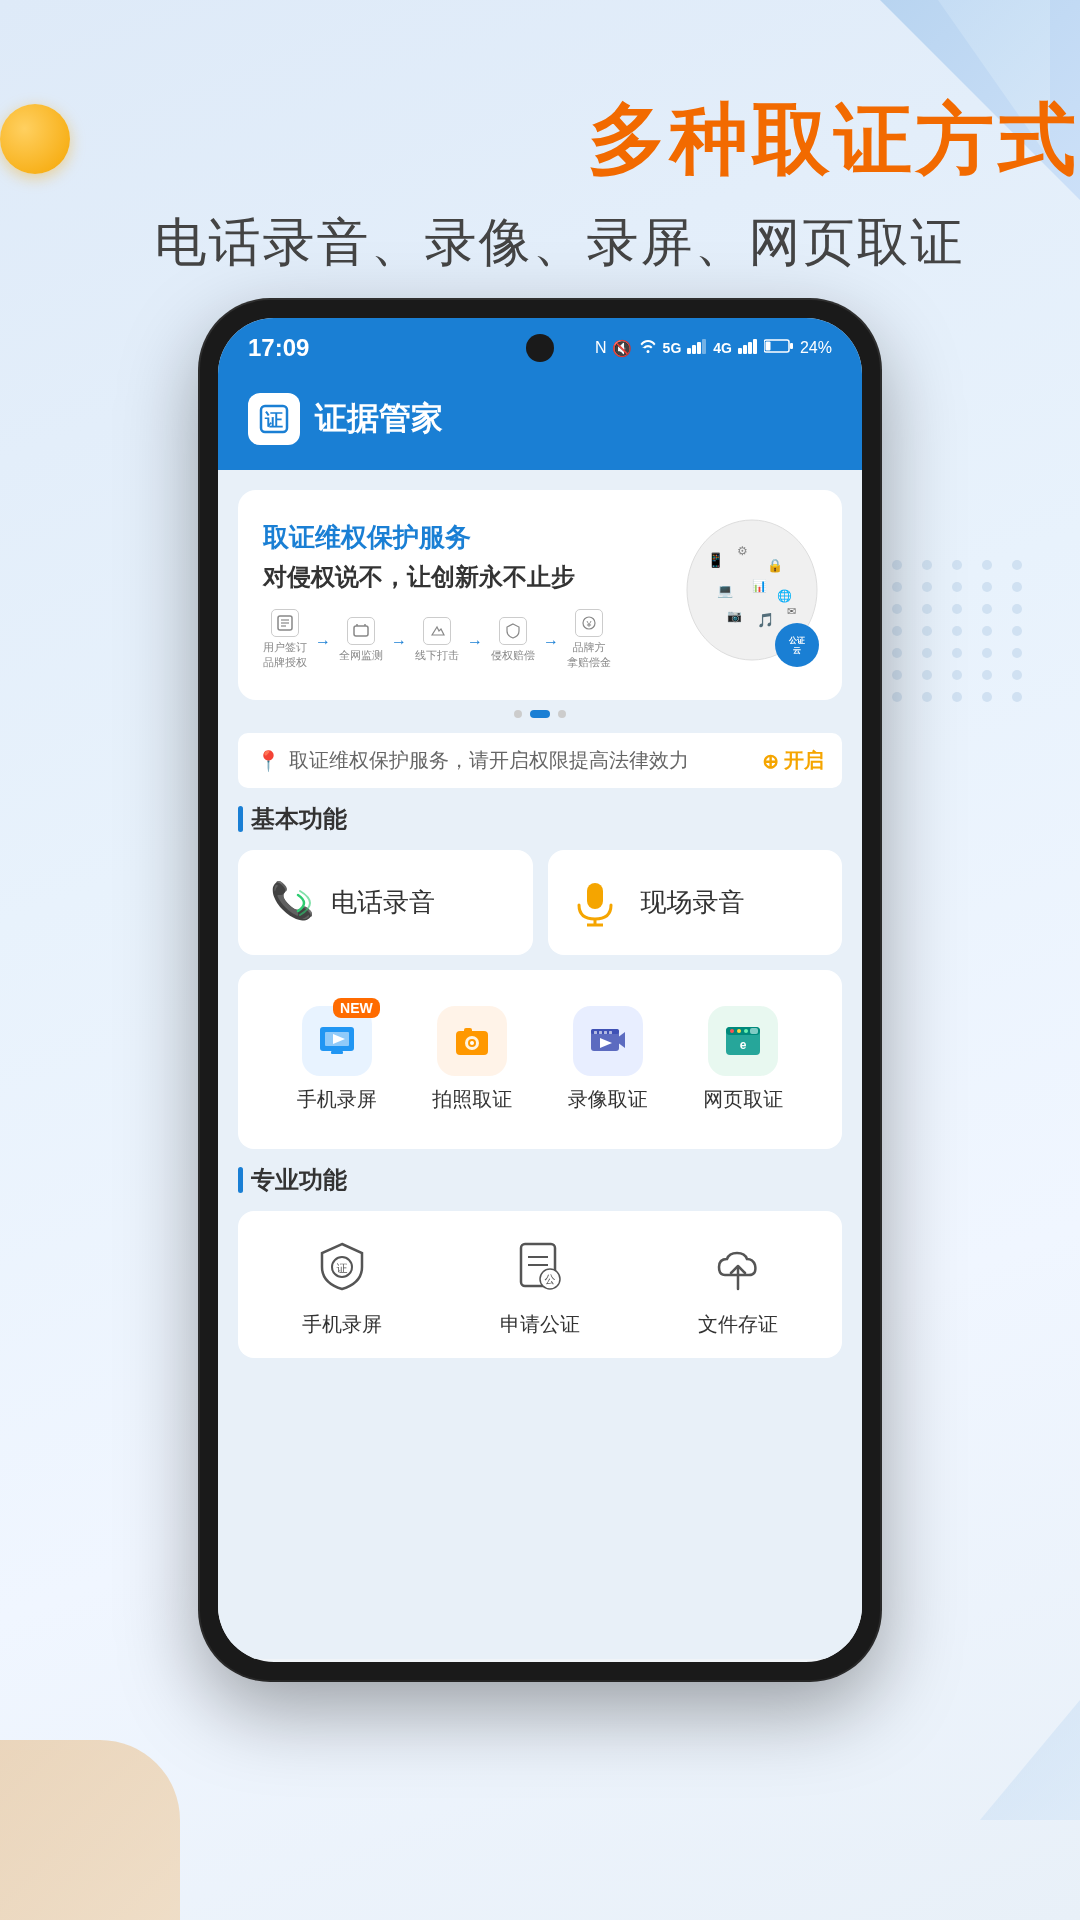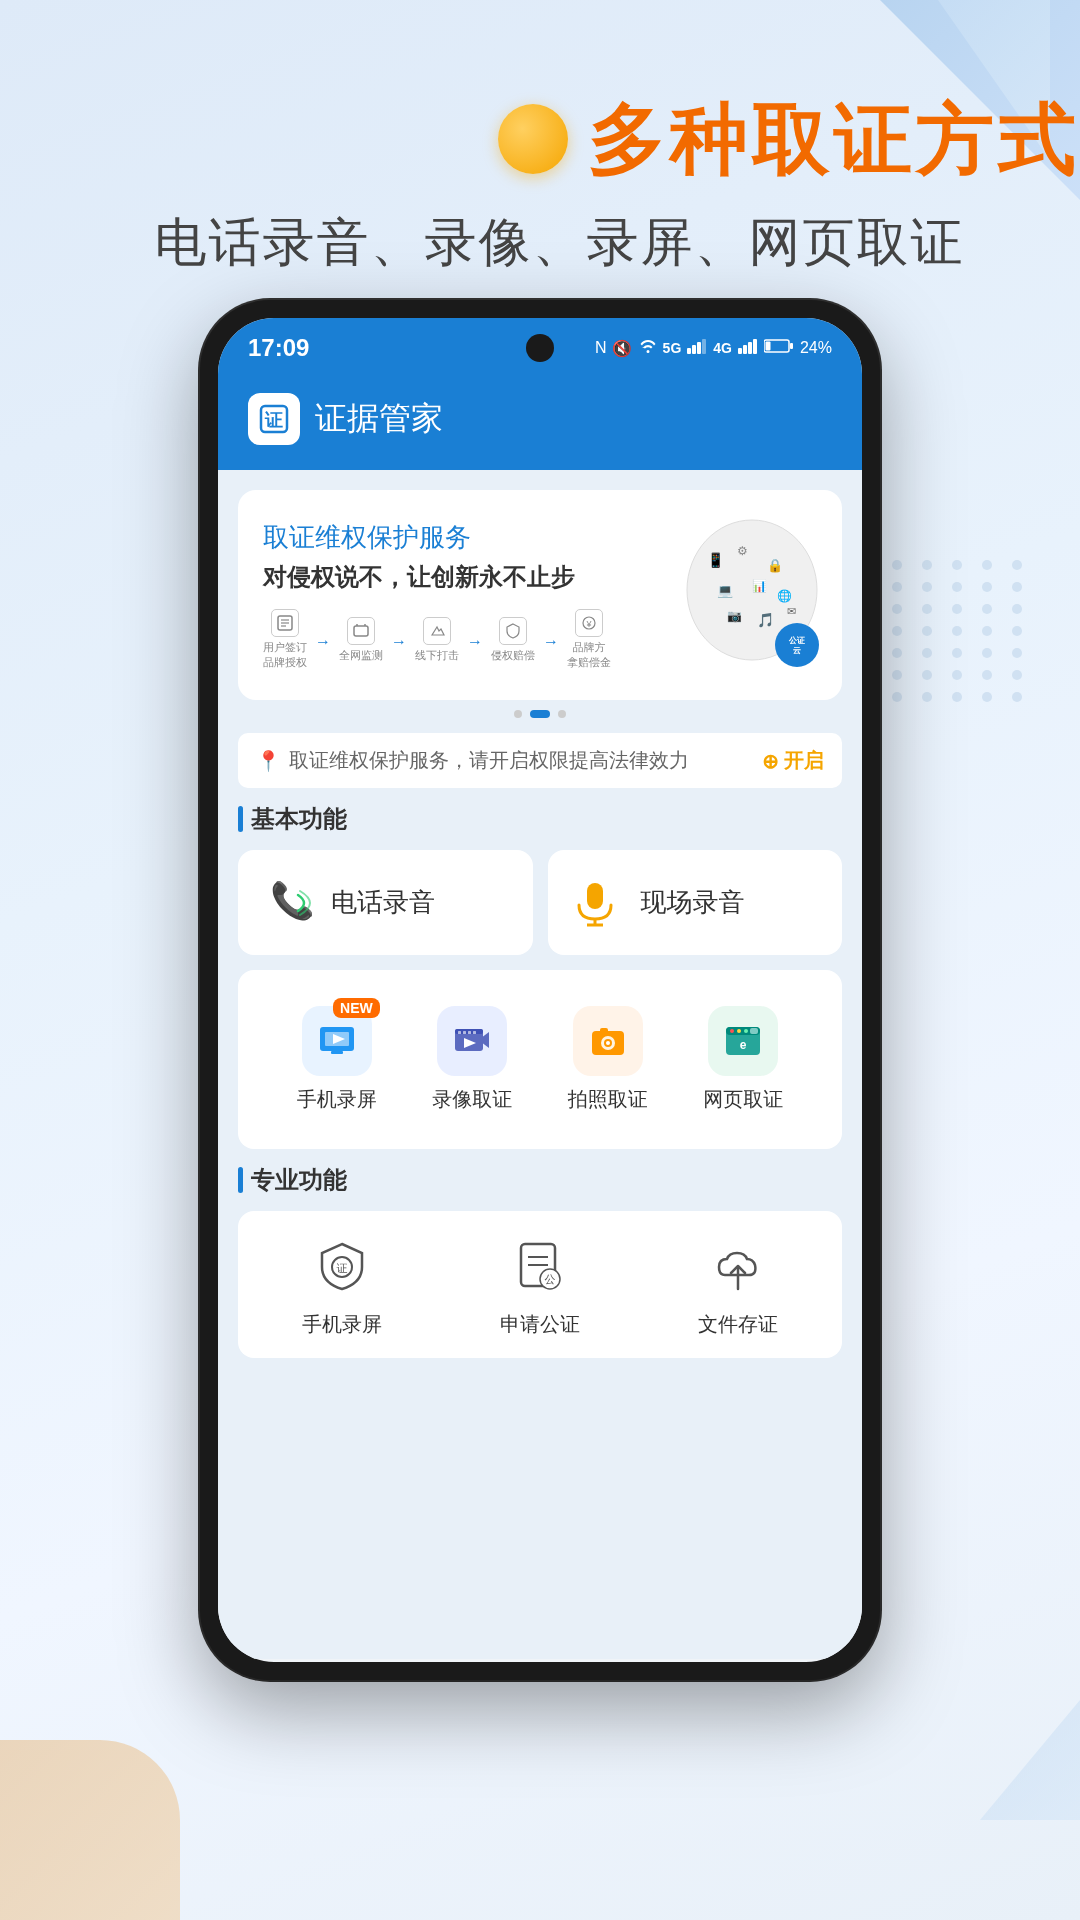--- a/index.html
+++ b/index.html
@@ -65,21 +65,21 @@
     .top-content {
       position: relative;
       z-index: 10;
       text-align: center;
       padding-top: 100px;
     }
 
     .title-row {
       display: flex;
       align-items: center;
-      justify-content: flex-end;
+      justify-content: space-between;
       gap: 20px;
       margin-bottom: 30px;
     }
 
     .gold-circle {
       width: 70px; height: 70px;
       border-radius: 50%;
       background: radial-gradient(circle at 35% 35%, #ffd060, #f5a500);
       box-shadow: 0 4px 15px rgba(245, 165, 0, 0.4);
       flex-shrink: 0;
@@ -186,21 +186,21 @@
       align-items: center;
       justify-content: center;
       font-size: 22px;
       font-weight: 900;
       color: #1a7fd4;
     }
 
     .app-name {
       color: white;
       font-size: 32px;
-      font-weight: 400;
+      font-weight: 700;
     }
 
     
     .scroll-content {
       background: #e8f0f8;
       height: calc(100% - 155px);
       overflow: hidden;
     }
 
     
@@ -218,21 +218,21 @@
       align-items: center;
     }
 
     .banner-left {
       padding: 20px 25px;
       flex: 1;
     }
 
     .banner-title1 {
       font-size: 26px;
-      font-weight: 400;
+      font-weight: 700;
       color: #1a7fd4;
       margin-bottom: 6px;
     }
 
     .banner-title2 {
       font-size: 24px;
       font-weight: 700;
       color: #333;
       margin-bottom: 16px;
     }
@@ -714,49 +714,49 @@
                   <rect x="8" y="11" width="24" height="14" rx="1" fill="#90caf9"></rect>
                   <polygon points="16,13 16,23 28,18" fill="white"></polygon>
                   <rect x="14" y="30" width="12" height="3" rx="1" fill="#2196f3"></rect>
                 </svg>
                 <span class="new-badge">NEW</span>
               </div>
               <span class="feature-grid-label">手机录屏</span>
             </div>
 
             <div class="feature-grid-item">
+              <div class="feature-grid-icon orange">
+                <svg width="40" height="40" viewBox="0 0 40 40">
+                  <rect x="4" y="10" width="32" height="24" rx="4" fill="#ff9800"></rect>
+                  <circle cx="20" cy="22" r="7" fill="#fff3e0"></circle>
+                  <circle cx="20" cy="22" r="4" fill="#ff9800"></circle>
+                  <circle cx="20" cy="22" r="2" fill="white"></circle>
+                  <rect x="12" y="7" width="8" height="5" rx="2" fill="#ff9800"></rect>
+                </svg>
+              </div>
+              <span class="feature-grid-label">拍照取证</span>
+            </div>
+
+            <div class="feature-grid-item">
               <div class="feature-grid-icon indigo">
                 <svg width="40" height="40" viewBox="0 0 40 40">
                   <rect x="3" y="8" width="28" height="22" rx="3" fill="#5c6bc0"></rect>
                   <polygon points="37,11 29,17 29,21 37,27" fill="#5c6bc0"></polygon>
                   <rect x="3" y="8" width="28" height="5" rx="2" fill="#3f51b5"></rect>
                   <rect x="6" y="10" width="3" height="3" rx="0.5" fill="white" opacity="0.6"></rect>
                   <rect x="11" y="10" width="3" height="3" rx="0.5" fill="white" opacity="0.6"></rect>
                   <rect x="16" y="10" width="3" height="3" rx="0.5" fill="white" opacity="0.6"></rect>
                   <rect x="21" y="10" width="3" height="3" rx="0.5" fill="white" opacity="0.6"></rect>
                   <polygon points="12,17 12,27 24,22" fill="white"></polygon>
                 </svg>
               </div>
               <span class="feature-grid-label">录像取证</span>
             </div>
 
             <div class="feature-grid-item">
-              <div class="feature-grid-icon orange">
-                <svg width="40" height="40" viewBox="0 0 40 40">
-                  <rect x="4" y="10" width="32" height="24" rx="4" fill="#ff9800"></rect>
-                  <circle cx="20" cy="22" r="7" fill="#fff3e0"></circle>
-                  <circle cx="20" cy="22" r="4" fill="#ff9800"></circle>
-                  <circle cx="20" cy="22" r="2" fill="white"></circle>
-                  <rect x="12" y="7" width="8" height="5" rx="2" fill="#ff9800"></rect>
-                </svg>
-              </div>
-              <span class="feature-grid-label">拍照取证</span>
-            </div>
-
-            <div class="feature-grid-item">
               <div class="feature-grid-icon teal">
                 <svg width="40" height="40" viewBox="0 0 40 40">
                   <rect x="3" y="6" width="34" height="28" rx="4" fill="#26a69a"></rect>
                   <rect x="3" y="6" width="34" height="8" rx="4" fill="#00897b"></rect>
                   <circle cx="9" cy="10" r="2" fill="#ff5252"></circle>
                   <circle cx="16" cy="10" r="2" fill="#ffd740"></circle>
                   <circle cx="23" cy="10" r="2" fill="#69f0ae"></circle>
                   <rect x="27" y="7" width="8" height="6" rx="2" fill="#80cbc4"></rect>
                   <text x="20" y="28" text-anchor="middle" font-size="12" fill="white" font-weight="bold">e</text>
                 </svg>

